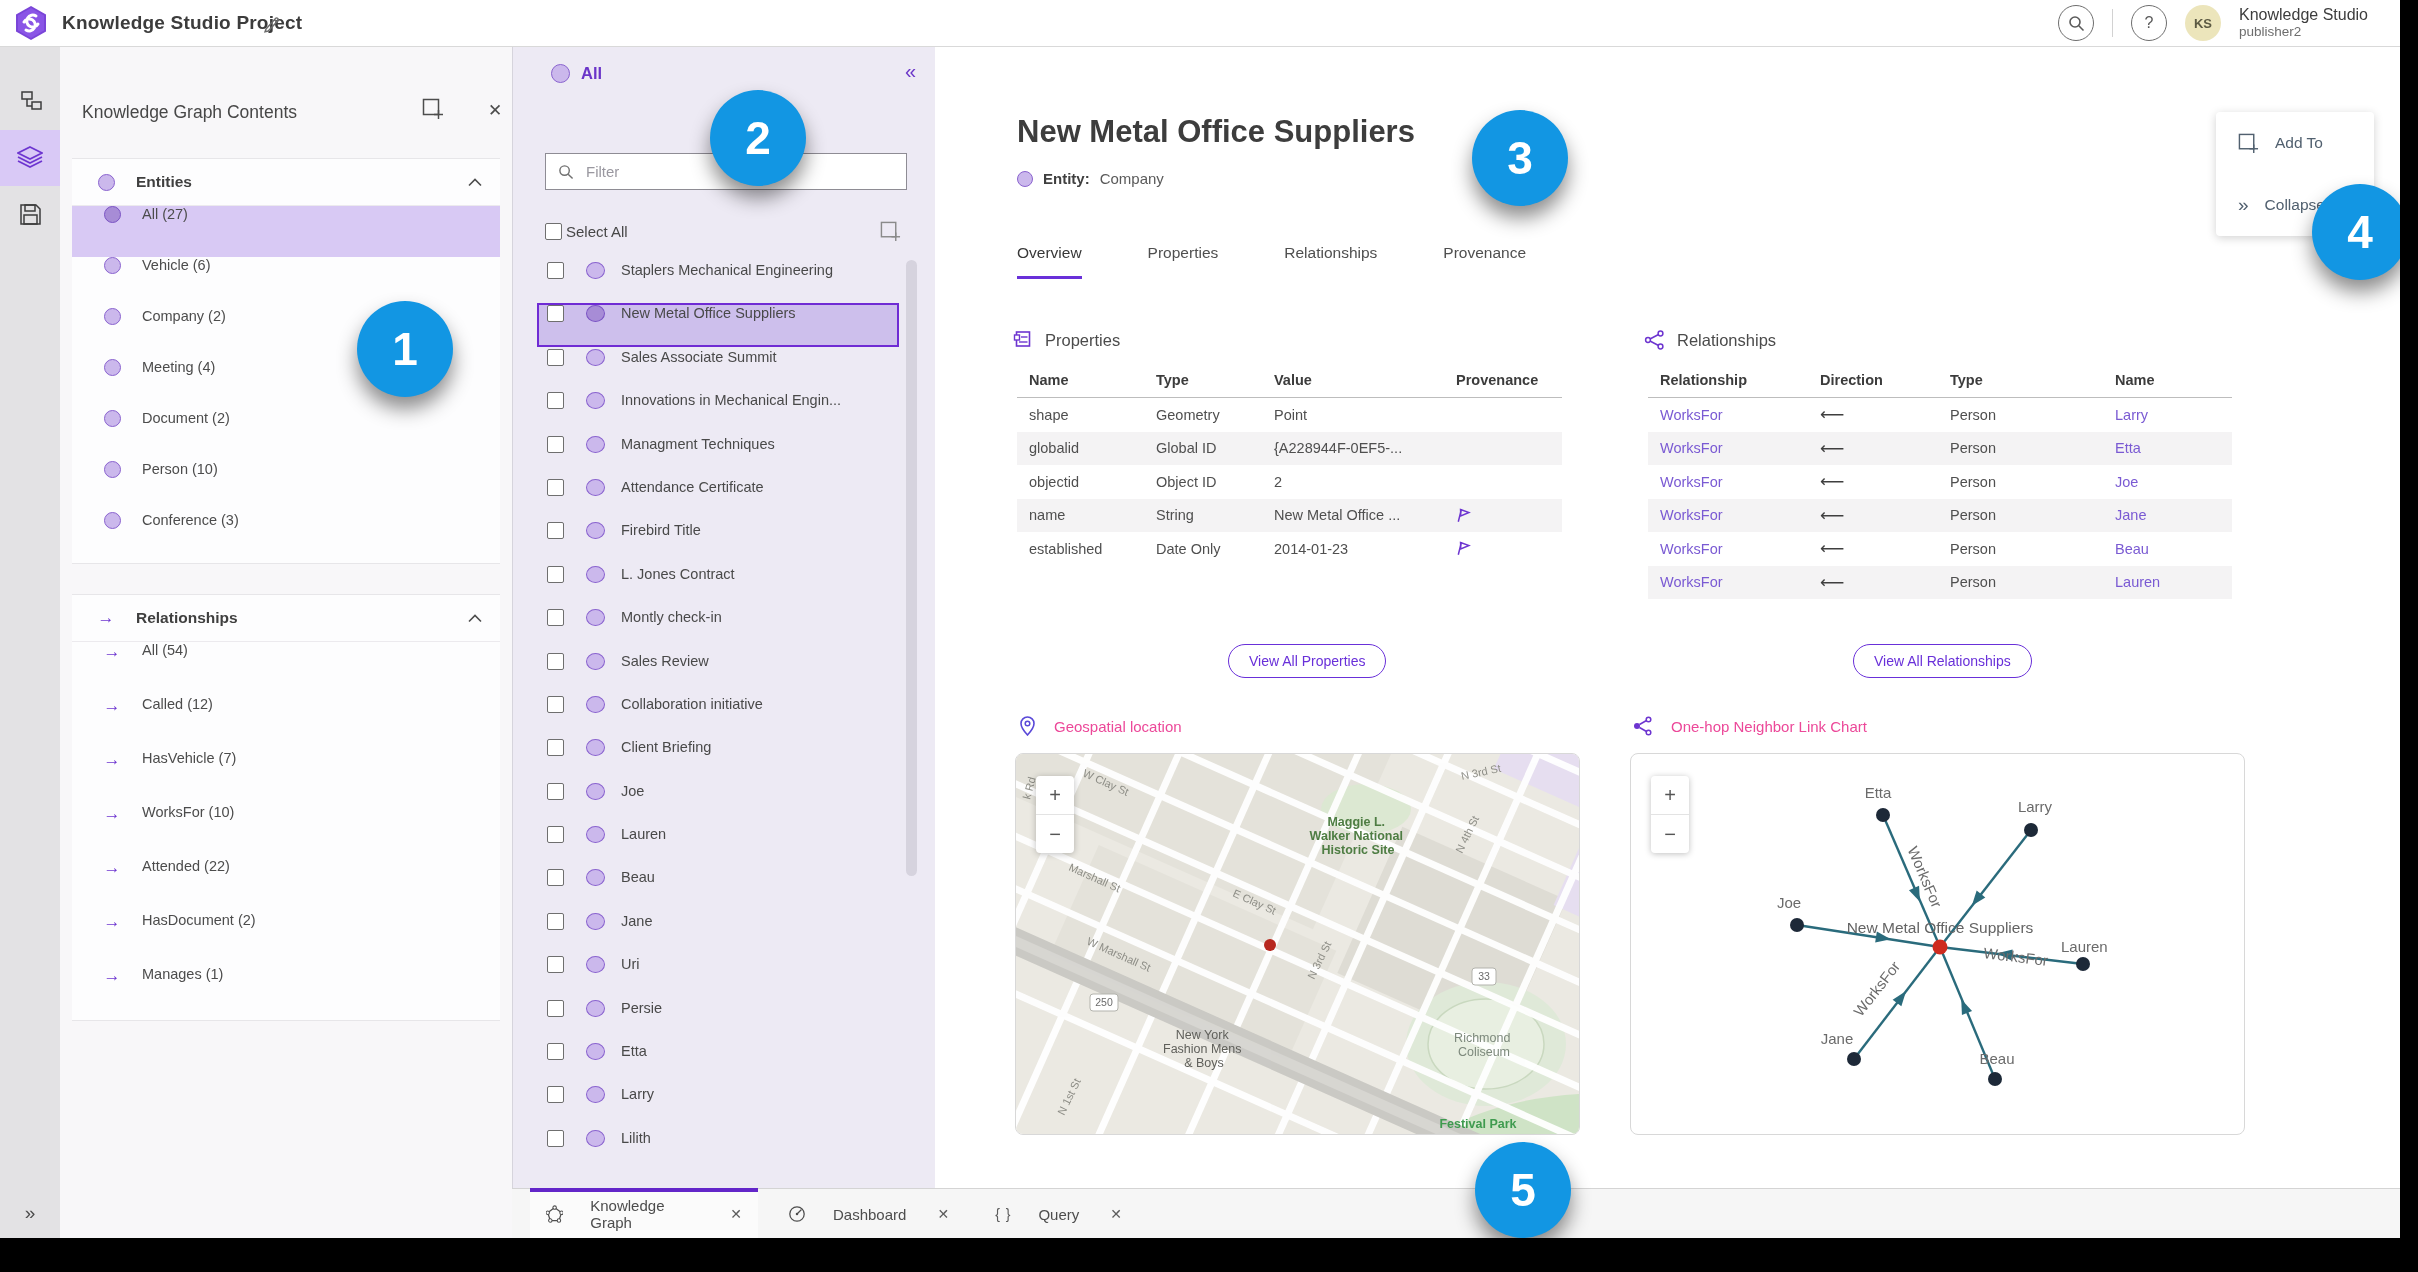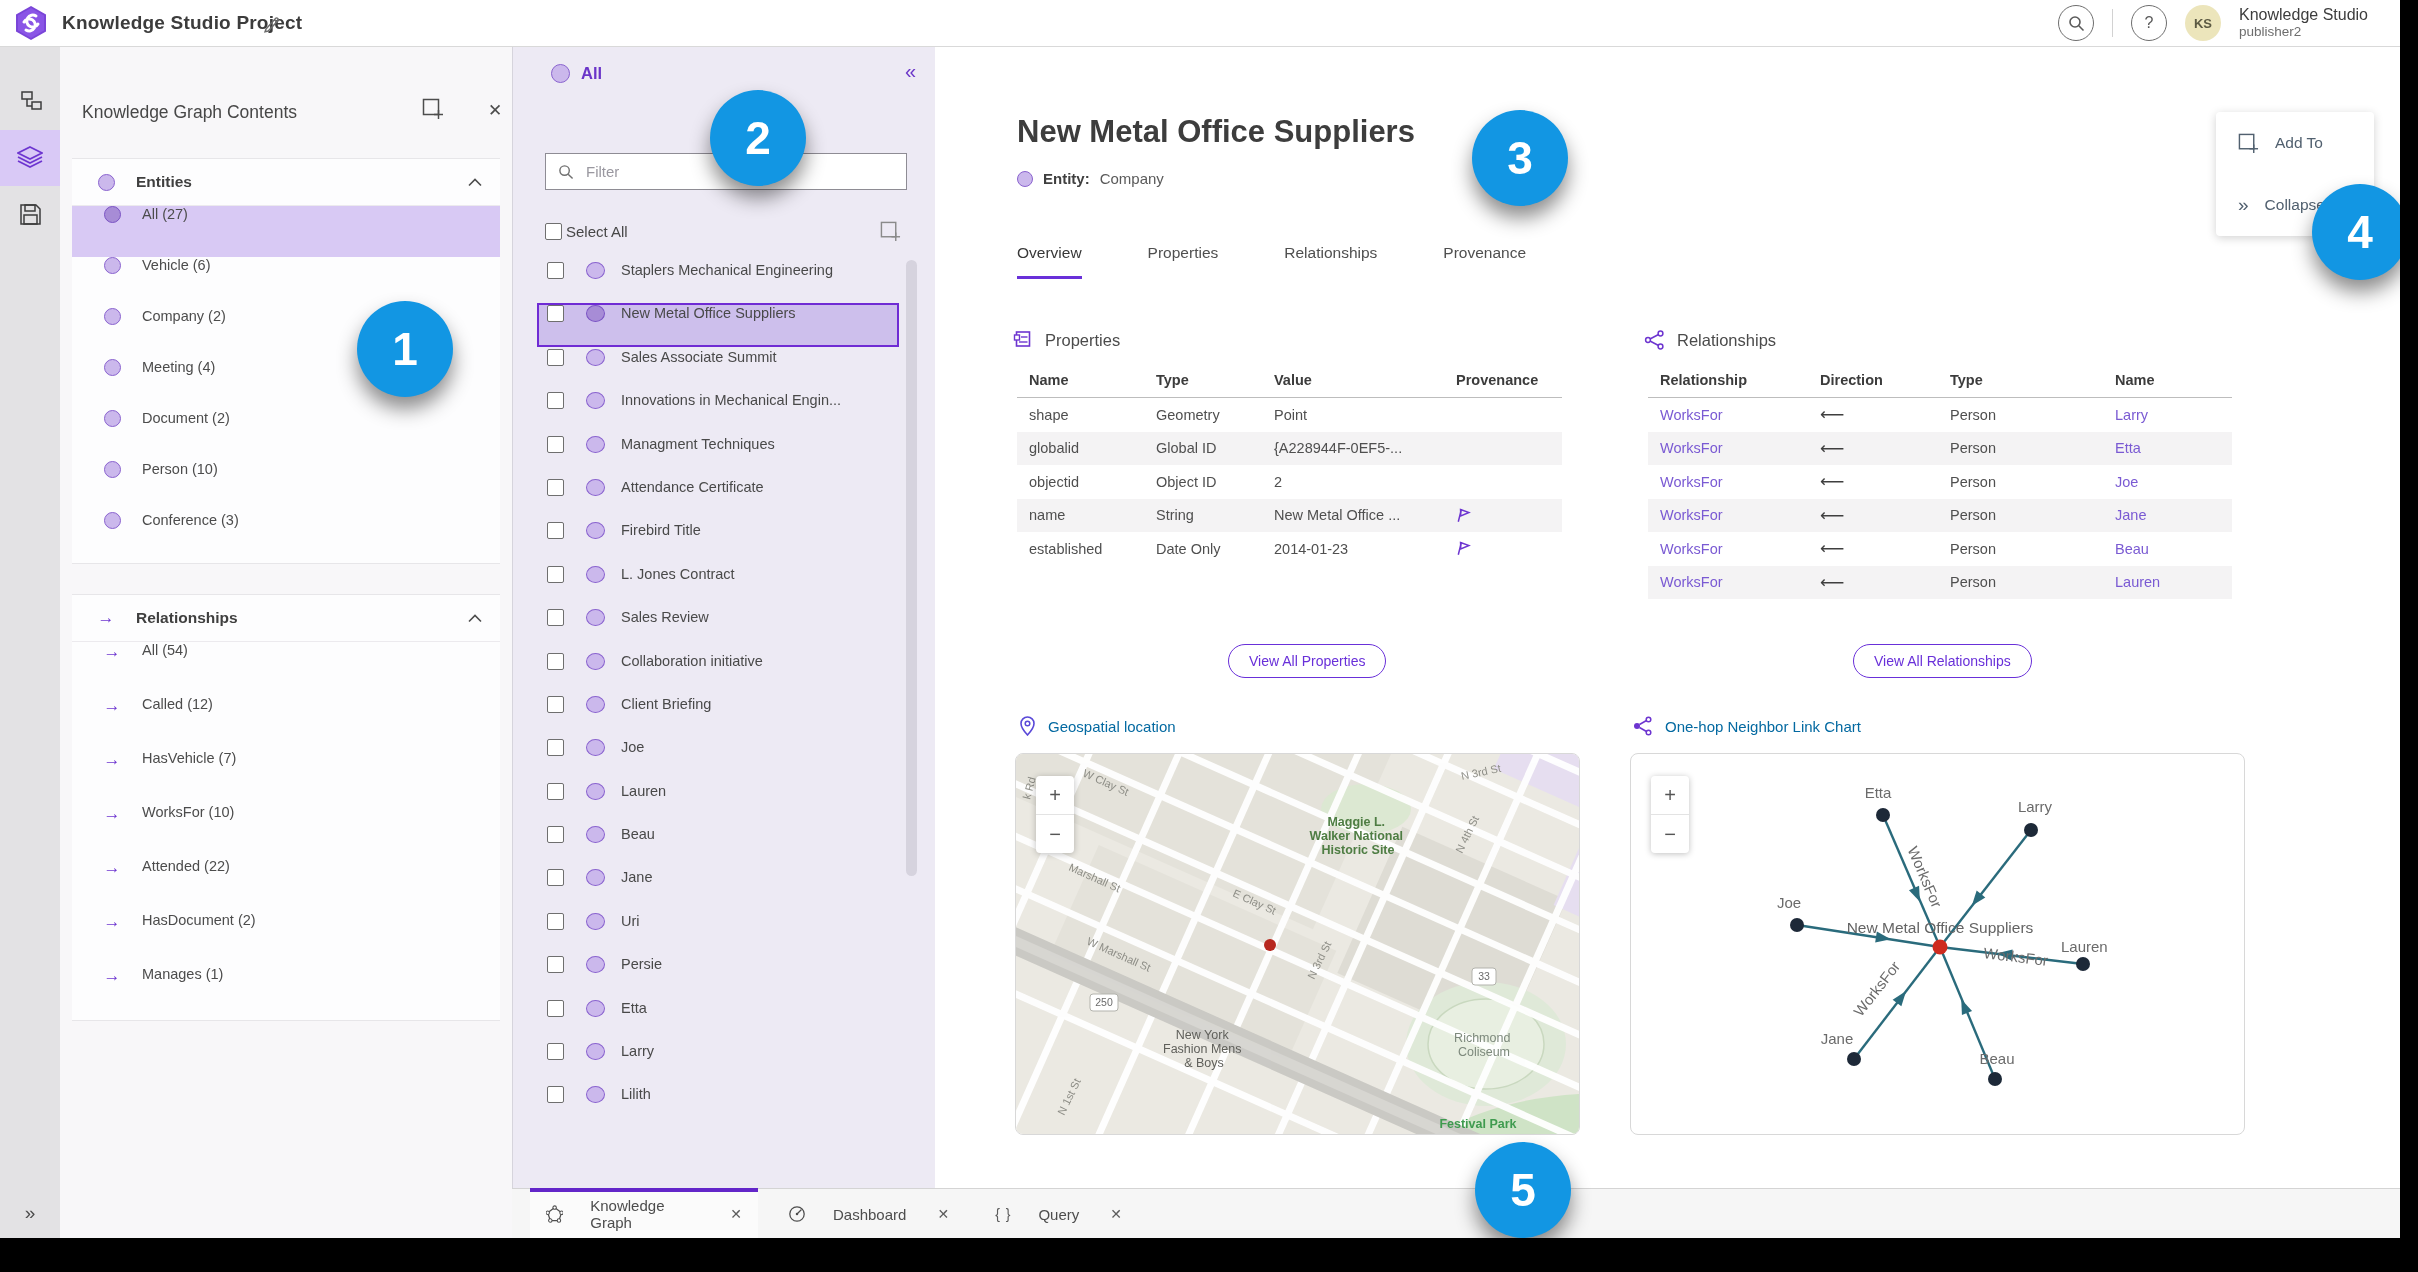--- a/index.html
+++ b/index.html
@@ -76,21 +76,21 @@
   .d-title{position:absolute;left:82px;top:68px;font-size:31px;font-weight:bold;color:#3d3d3d}
   .d-entity{position:absolute;left:82px;top:124px;display:flex;align-items:center;gap:10px}
   .d-entity .dot{width:16px;height:16px}
   .d-entity .k{font-size:15px;font-weight:bold;color:#3f3f3f}
   .d-entity .v{font-size:15px;color:#5a5a5a}
   .d-tabs{position:absolute;left:82px;top:198px;display:flex;gap:66px}
   .d-tab{font-size:15.5px;color:#4f4f4f;padding-bottom:14px;border-bottom:3px solid transparent}
   .d-tab.active{color:#383838;border-bottom-color:#6930d9}
 
   .sec-hd{position:absolute;display:flex;align-items:center;gap:12px;font-size:16.5px;color:#4b4b4b}
-  .sec-hd.small{font-size:15px;color:#0369a1;gap:12px}
+  .sec-hd.small{font-size:15px;color:#ec4899;gap:18px}
 
   table.dt{border-collapse:collapse;font-size:14.5px;color:#4f4f4f;table-layout:fixed}
   table.dt th{font-weight:bold;color:#3c3c3c;text-align:left;font-size:14.5px;padding:0 0 9px 12px;border-bottom:1px solid #bdbdbd}
   table.dt td{height:33.5px;padding:0 0 0 12px;white-space:nowrap;overflow:hidden}
   table.dt tr.stripe td{background:#f4f3f4}
   .plink{color:#7a5ad3}
   .dir-arrow{font-size:17px;color:#3f3f3f}
   .props-tbl{position:absolute;left:82px;top:326px;width:545px}
   .rels-tbl{position:absolute;left:713px;top:326px;width:584px}
   .props-hd{left:78px;top:284px}
@@ -351,20 +351,25 @@
         </div>
         <div class="lp-row">
           <span class="checkbox"></span>
           <span class="dot"></span>
           <span class="lbl">Firebird Title</span>
         </div>
         <div class="lp-row">
           <span class="checkbox"></span>
           <span class="dot"></span>
           <span class="lbl">L. Jones Contract</span>
+        </div>
+        <div class="lp-row">
+          <span class="checkbox"></span>
+          <span class="dot"></span>
+          <span class="lbl">Montly check-in</span>
         </div>
         <div class="lp-row">
           <span class="checkbox"></span>
           <span class="dot"></span>
           <span class="lbl">Sales Review</span>
         </div>
         <div class="lp-row">
           <span class="checkbox"></span>
           <span class="dot"></span>
           <span class="lbl">Collaboration initiative</span>

